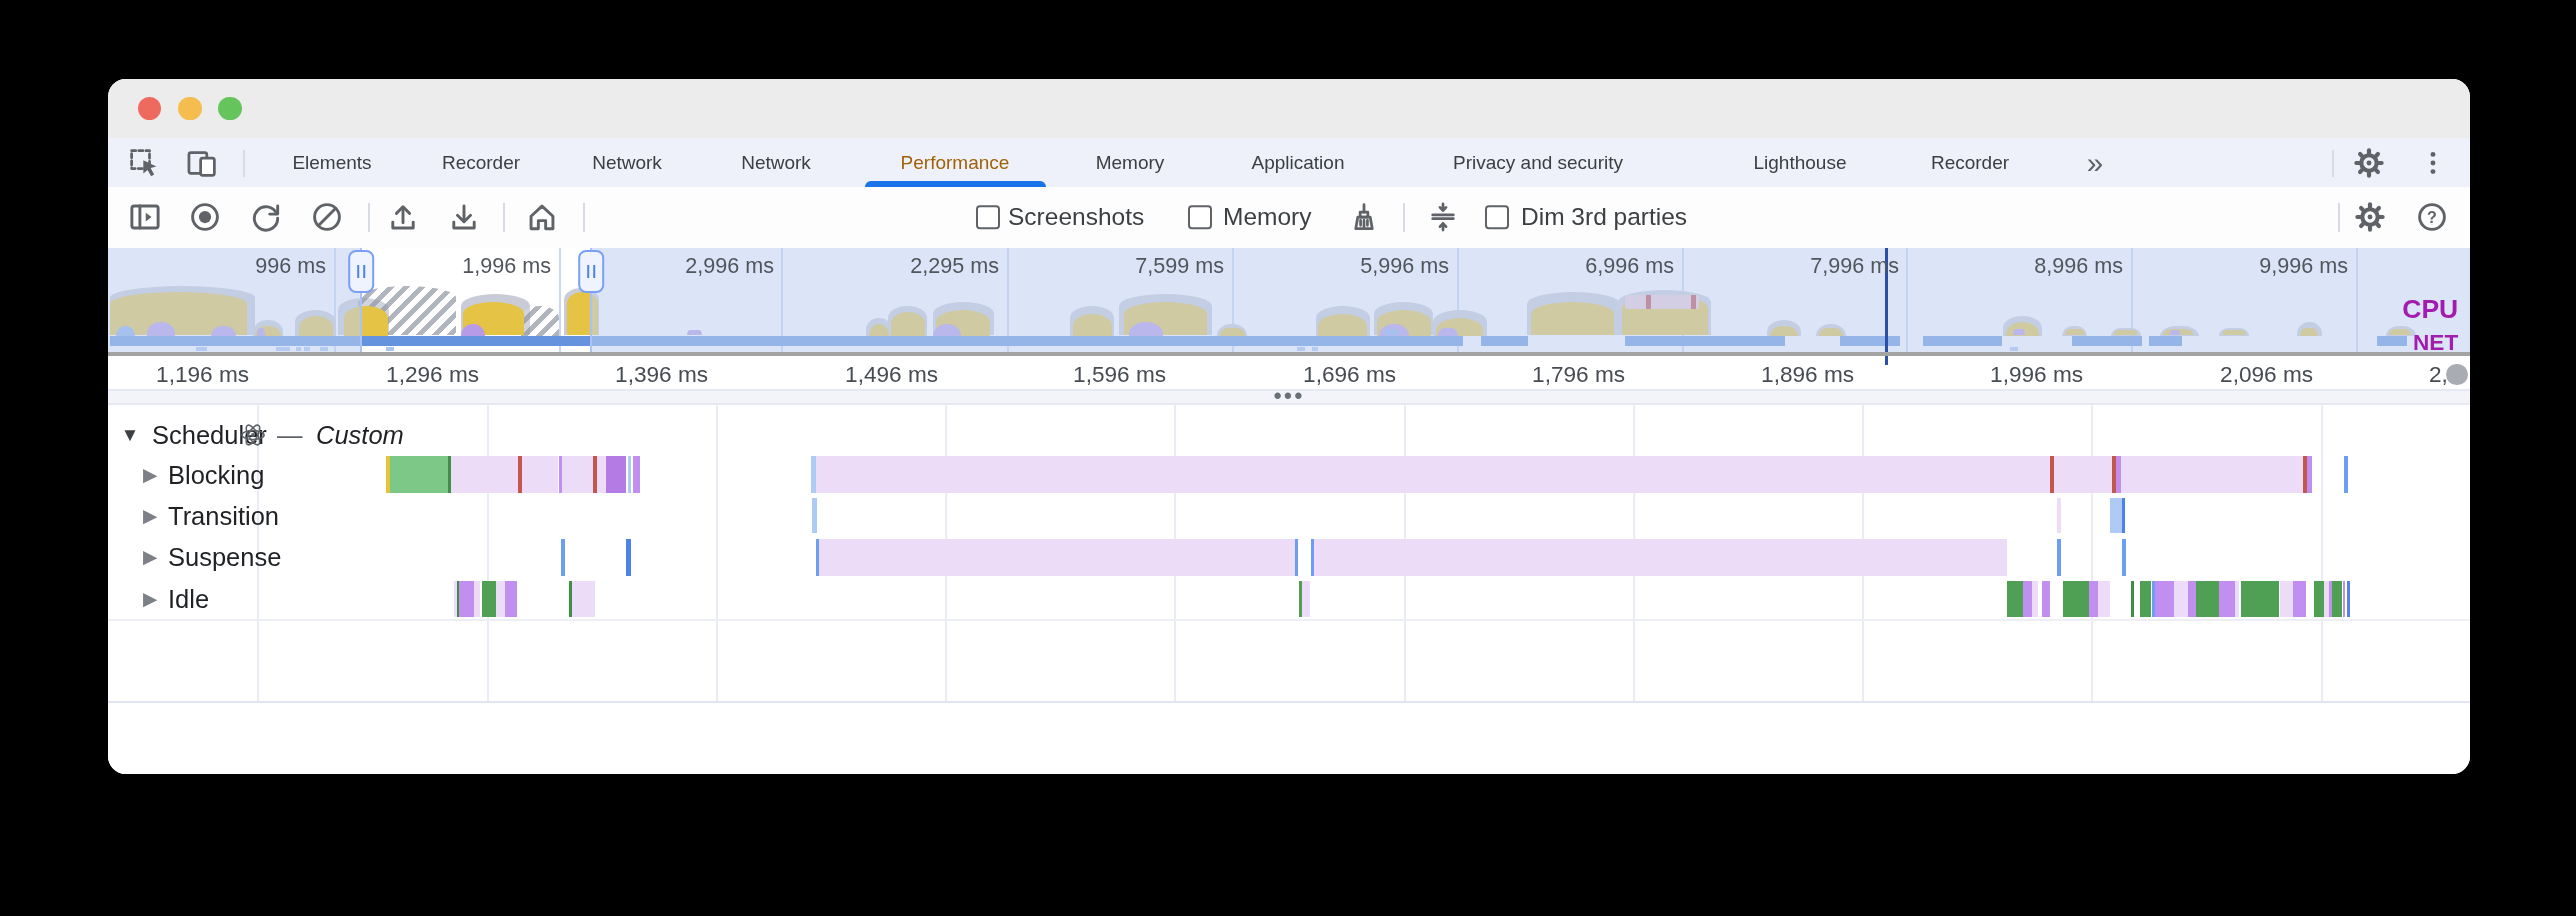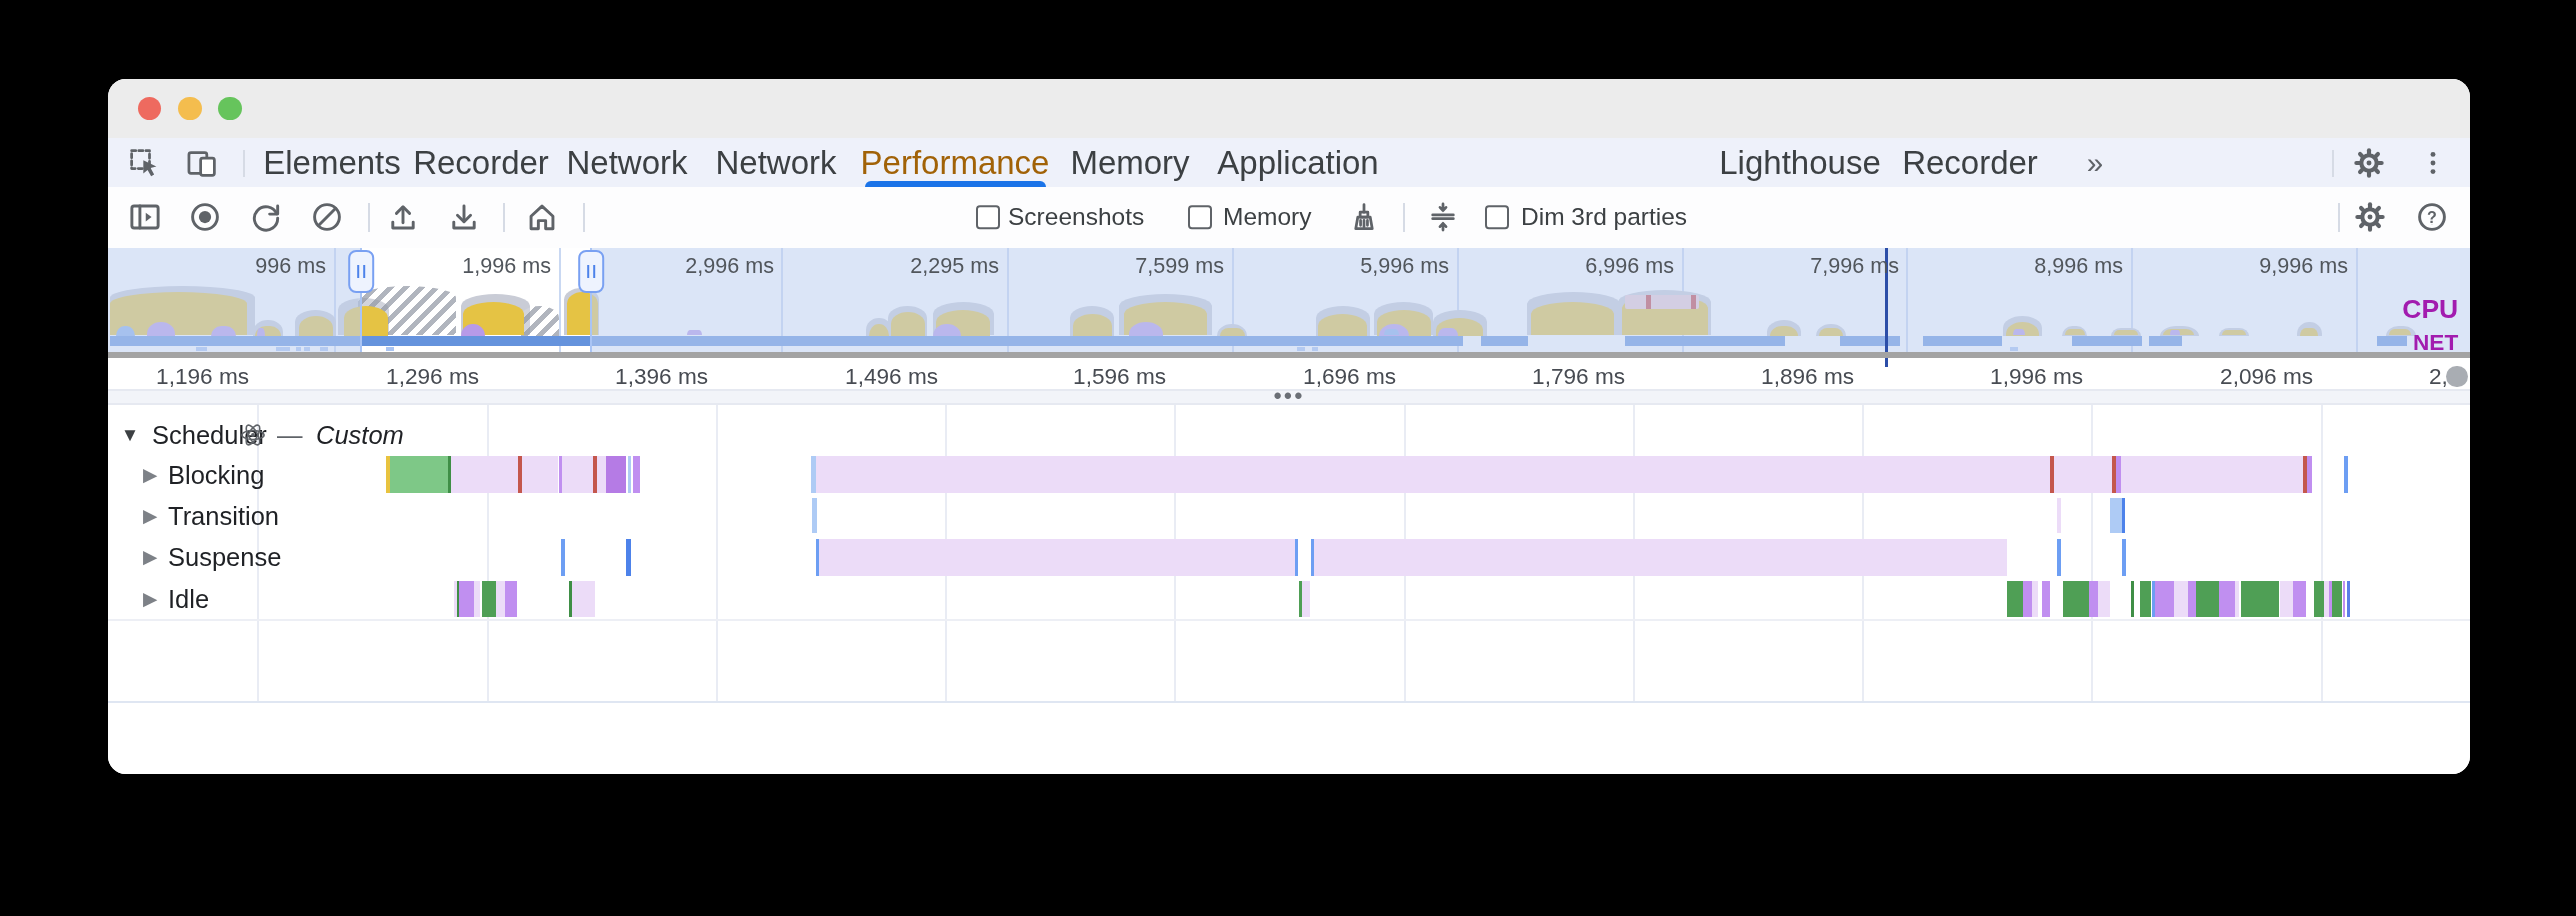--- a/index.html
+++ b/index.html
@@ -8,21 +8,21 @@
   .win{position:absolute;left:108px;top:79px;width:2362px;height:695px;background:#fff;
        border-radius:17.7px;overflow:hidden;}
   .abs{position:absolute;}
   
   .titlebar{position:absolute;left:0;top:0;width:100%;height:59px;background:#ececec;
             border-bottom:2px solid #d9d9d9;}
   .light{position:absolute;top:17.7px;width:23.6px;height:23.6px;border-radius:50%;}
   
   .tabbar{position:absolute;left:0;top:59px;width:100%;height:49px;background:#eef1fa;}
   .tab{position:absolute;top:0;height:49px;transform:translateX(-50%);display:flex;align-items:center;
-       font-size:33px;color:#3c4043;white-space:nowrap;cursor:default;}
+       font-size:19px;color:#3c4043;white-space:nowrap;cursor:default;}
   .tab.active{color:#a16207;}
   .tab-underline{position:absolute;height:5.9px;background:#1a73e8;border-radius:5.9px 5.9px 0 0;top:43px;}
   .vdiv{position:absolute;width:2px;background:#d6dbe5;}
   .iconbtn{position:absolute;transform:translate(-50%,-50%);display:flex;align-items:center;justify-content:center;}
   .iconbtn svg{display:block;}
   
   .toolbar{position:absolute;left:0;top:108px;width:100%;height:61px;background:#fdfdfe;}
   .cb{position:absolute;width:19.6px;height:19.6px;border:2px solid #5f6368;border-radius:3.9px;background:#fff;
       transform:translateY(-50%);}
   .cblabel{position:absolute;transform:translateY(-50%);font-size:24.5px;color:#3c4043;white-space:nowrap;}
@@ -41,21 +41,21 @@
   .ovoverlay{position:absolute;top:0;height:104px;background:rgba(190,208,240,.55);z-index:8;}
   .seledge{position:absolute;top:0;width:2px;height:104px;background:#a9c4f4;z-index:9;}
   .handle{position:absolute;top:2px;width:21.6px;height:39px;background:#eef3fe;border:2px solid #79a0f2;
           border-radius:7.9px;transform:translateX(-50%);z-index:11;display:flex;align-items:center;justify-content:center;gap:3.9px;}
   .handle i{display:block;width:2px;height:13.7px;background:#4d82ea;}
   .playhead{position:absolute;top:0;width:2.9px;height:104px;background:#2c4ea8;z-index:9;}
   .marker{position:absolute;top:47px;height:13.7px;background:#eecdd2;border-radius:2px;z-index:7;}
   .marker-sliver{position:absolute;top:47px;height:13.7px;width:4.9px;background:#c54043;z-index:7;}
   .ovcorner{position:absolute;right:11.8px;font-weight:bold;color:#a21caf;z-index:12;}
   
-  .ruler{position:absolute;left:0;top:273px;width:100%;height:37px;background:#fff;border-top:6px solid #a3a3a3;text-decoration:underline;}
+  .ruler{position:absolute;left:0;top:273px;width:100%;height:37px;background:#fff;border-top:4px solid #a3a3a3;text-decoration:underline;}
   .rlabel{position:absolute;top:50%;transform:translateY(-50%);font-size:22.6px;color:#474b52;white-space:nowrap;}
   .scrolldot{position:absolute;width:21.6px;height:21.6px;border-radius:50%;background:#a9adb3;top:7.9px;}
   .rtick{position:absolute;top:0;width:2.9px;height:8.8px;background:#2c4ea8;}
   
   .strip{position:absolute;left:0;top:310px;width:100%;height:15.7px;background:#f2f4f9;
          border-top:2px solid #e6e9f1;border-bottom:2px solid #e6e9f1;box-sizing:border-box;}
   .dots{position:absolute;left:50%;top:-7.9px;transform:translateX(-50%);font-size:23.6px;color:#6b6f76;letter-spacing:2px;}
   
   .tracks{position:absolute;left:0;top:326px;width:100%;height:298px;background:#fff;}
   .gridv{position:absolute;top:0;width:2px;height:296px;background:#e9ecf4;}
@@ -92,20 +92,21 @@
           </svg>
         </div>
         <div class="vdiv" style="left: 135px; top: 11.8px; height: 27.5px;"></div>
         <div class="tab" style="left: 224px;">Elements</div>
         <div class="tab" style="left: 373px;">Recorder</div>
         <div class="tab" style="left: 519px;">Network</div>
         <div class="tab" style="left: 668px;">Network</div>
         <div class="tab active" style="left: 847px;">Performance</div>
         <div class="tab" style="left: 1022px;">Memory</div>
         <div class="tab" style="left: 1190px;">Application</div>
+        <div class="tab" style="left: 1430px;">Privacy and security</div>
         <div class="tab" style="left: 1692px;">Lighthouse</div>
         <div class="tab" style="left: 1862px;">Recorder</div>
         <div class="tab" style="left: 1987px; font-size: 29.5px; color: rgb(95, 99, 104);">»</div>
         <div class="tab-underline abs" style="left: 757px; width: 181px; position: absolute;"></div>
         <div class="vdiv" style="left: 2224px; top: 11.8px; height: 27.5px;"></div>
         <div class="iconbtn" style="left: 2261px; top: 24.5px;">
           <svg width="33" height="33" viewBox="0 0 24 24">
             <circle cx="12" cy="12" r="5.6" stroke="#5f6368" stroke-width="3" fill="none"></circle>
             <circle cx="12" cy="12" r="1.8" fill="#5f6368"></circle>
             <g stroke="#5f6368" stroke-width="3" stroke-linecap="round">

